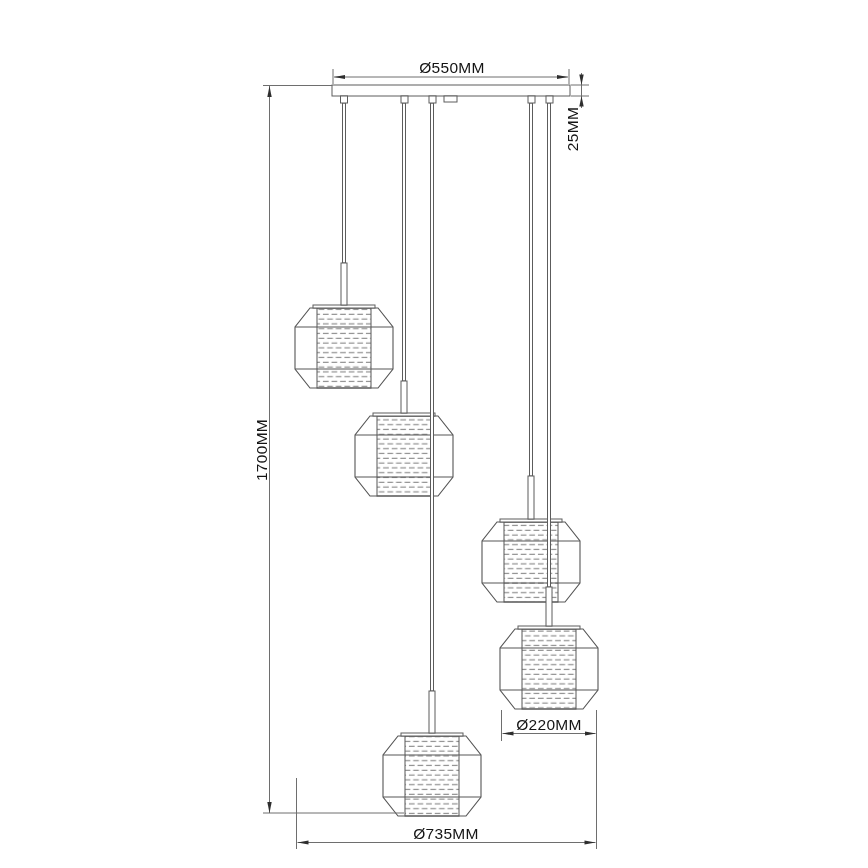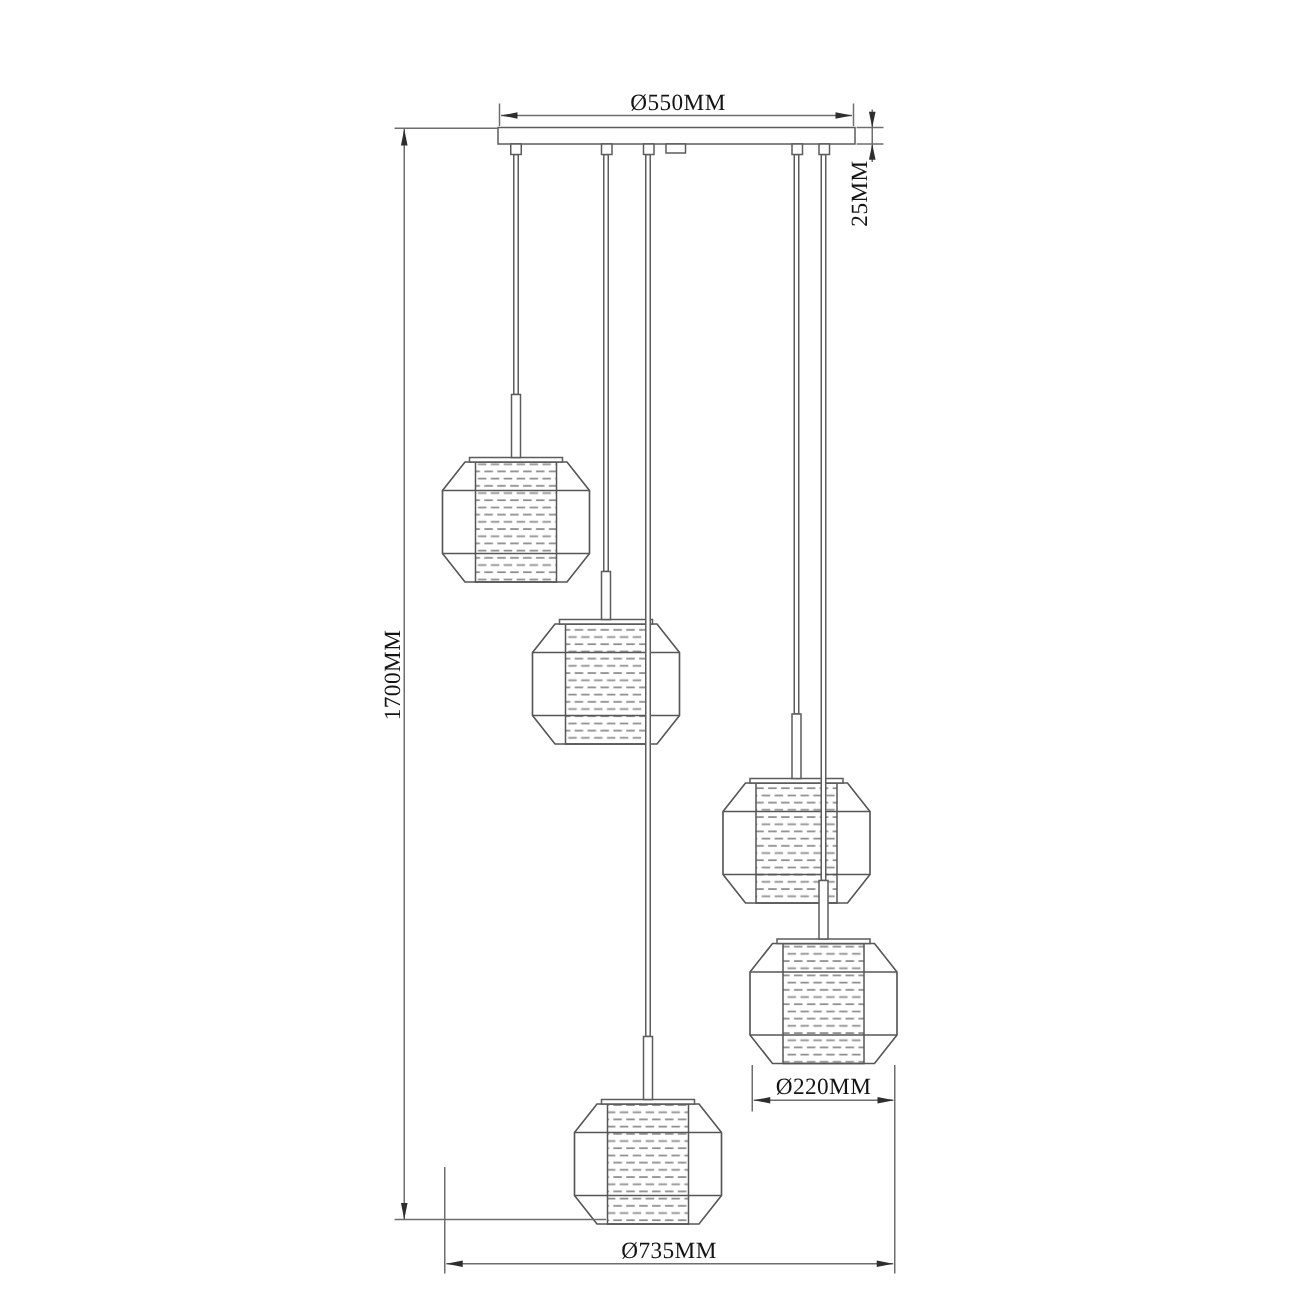--- a/index.html
+++ b/index.html
@@ -1,17 +1,17 @@
 <!DOCTYPE html>
 <html><head>
 <meta charset="utf-8">
 <style>
   html,body{margin:0;padding:0;background:#ffffff;}
   #stage{position:relative;width:868px;height:868px;background:#ffffff;overflow:hidden;
-         font-family:Liberation Serif, serif;}
+         font-family:Liberation Sans, sans-serif;}
   svg{display:block;}
   .outline{stroke:#565656;stroke-width:1.1;fill:none;}
   .fillw{fill:#ffffff;}
   .thin{stroke:#5c5c5c;stroke-width:1;fill:#ffffff;}
   .dim{stroke:#6e6e6e;stroke-width:1;fill:none;}
   .arrow{fill:#2e2e2e;stroke:none;}
   .dimtext{fill:#141414;font-size:15.5px;letter-spacing:.3px;}
   .mid{text-anchor:middle;}
 </style>
 </head>

